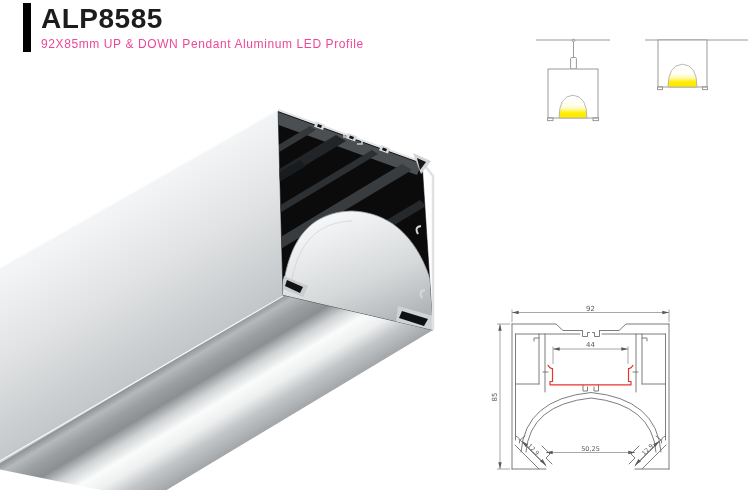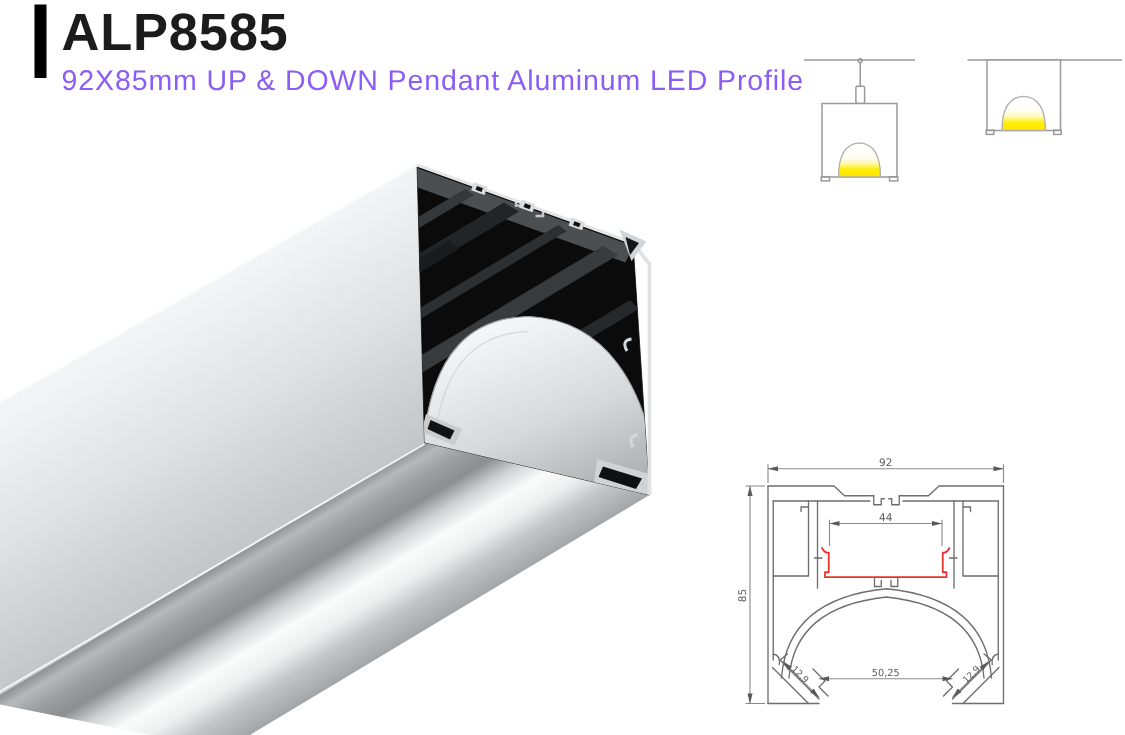--- a/index.html
+++ b/index.html
@@ -2,22 +2,22 @@
 <html><head>
 <meta charset="utf-8">
 <style>
   html,body{margin:0;padding:0;background:#ffffff;}
   body{width:750px;height:490px;position:relative;overflow:hidden;
        font-family:"Liberation Sans",sans-serif;}
   .page{position:absolute;inset:0;background:#fff;}
   .header{position:absolute;left:23px;top:3px;display:flex;align-items:stretch;}
   .accent-bar{width:8px;background:#000;margin-right:10px;height:49px;}
   .titles{display:flex;flex-direction:column;justify-content:space-between;padding:1px 0;}
-  .model{font-size:35px;font-weight:700;color:#1c1c1c;margin:0;line-height:1.05;letter-spacing:.5px;}
-  .subtitle{font-size:19px;color:#8b5cf6;margin:3px 0 0 0;letter-spacing:.6px;font-weight:400;}
+  .model{font-size:28px;font-weight:700;color:#1c1c1c;margin:0;line-height:1.05;letter-spacing:.5px;}
+  .subtitle{font-size:12px;color:#ec4899;margin:3px 0 0 0;letter-spacing:.6px;font-weight:400;}
   svg{position:absolute;display:block;}
   #mounts{left:520px;top:15px;}
   #render{left:0px;top:80px;}
   #drawing{left:480px;top:288px;}
   .dimtext{font-family:"DejaVu Sans",sans-serif;}
 </style>
 </head>
 <body>
 
 <div class="page">

